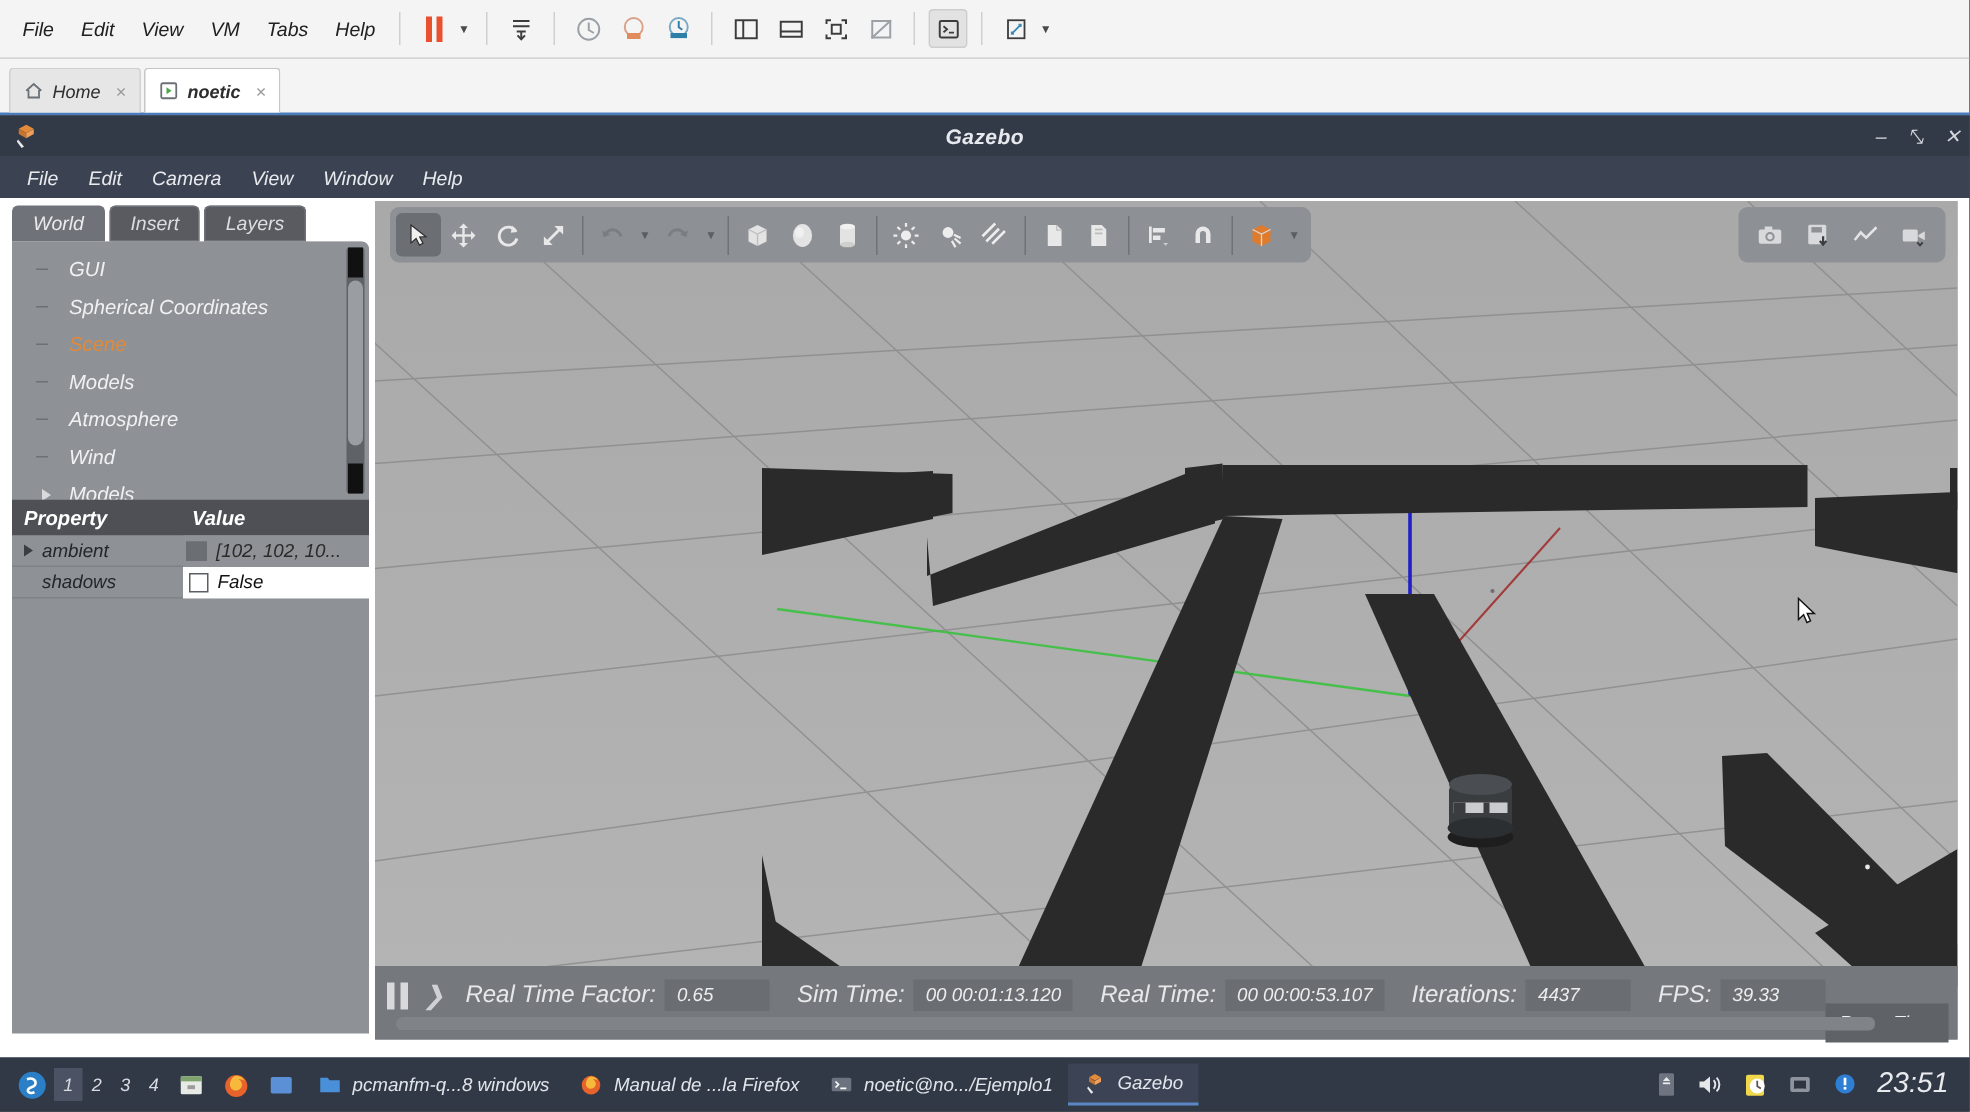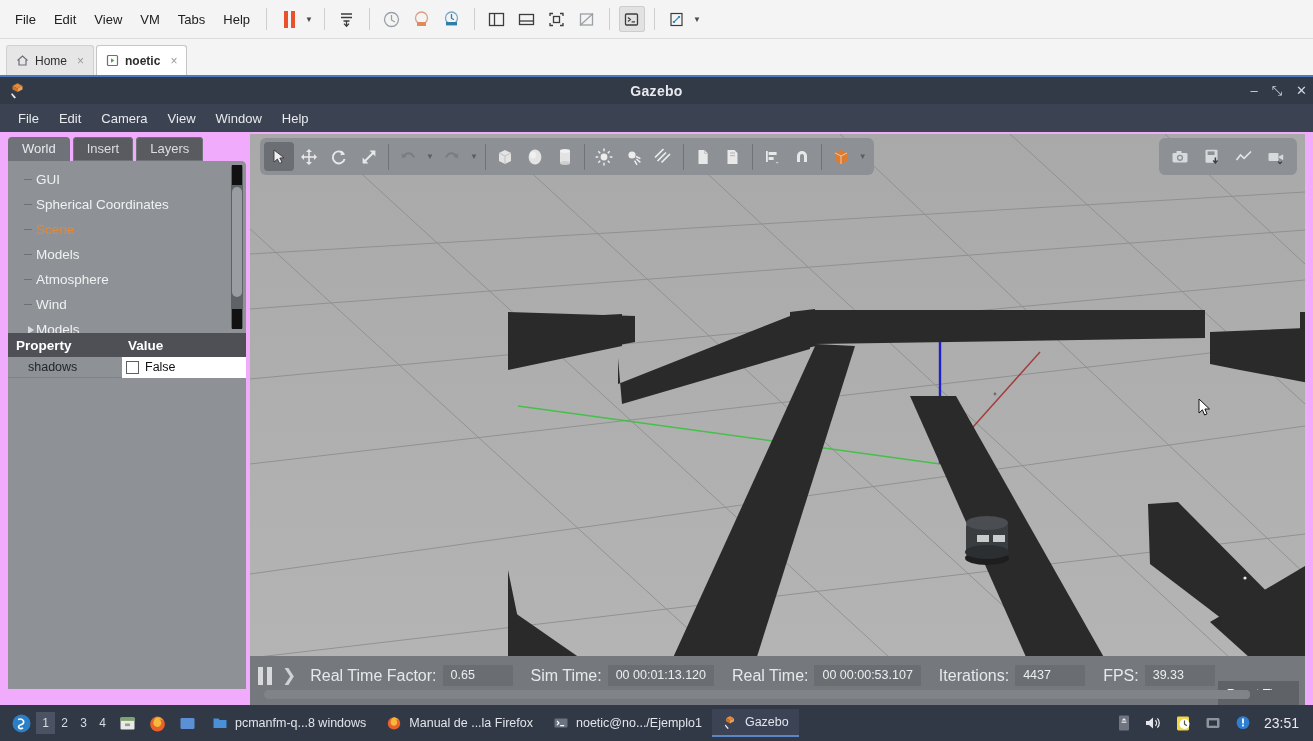--- a/index.html
+++ b/index.html
@@ -1,21 +1,21 @@
 <!DOCTYPE html>
 <html><head>
 <meta charset="utf-8">
 <style>
   * { box-sizing: border-box; margin: 0; padding: 0; }
   html, body {
     width: 1313px; height: 741px; overflow: hidden;
     font-family: "Liberation Sans", sans-serif;
     background: #2b2f3a;
   }
-  #root { position: relative; width: 1313px; height: 741px; }
+  #root { position: relative; width: 1313px; height: 741px; font-style: italic; }
 
   
   .vm-menubar {
     position: absolute; left: 0; top: 0; width: 1313px; height: 39px;
     background: #f4f4f4; border-bottom: 1px solid #dcdcdc;
     display: flex; align-items: center; padding-left: 6px;
   }
   .vm-menu-item {
     font-size: 13px; color: #202020; padding: 4px 9px; white-space: nowrap;
   }
@@ -52,39 +52,39 @@
   }
   .gz-title { font-size: 14px; font-weight: bold; color: #e7e9ee; letter-spacing: .3px; }
   .gz-winbtns { position: absolute; right: 6px; top: 0; height: 27px;
                 display: flex; align-items: center; gap: 14px; }
   .gz-winbtn { color: #d4d7de; font-size: 13px; line-height: 1; }
 
   .gz-menubar { height: 28px; background: #3b4252; display: flex;
                 align-items: center; padding-left: 8px; }
   .gz-menu-item { font-size: 13px; color: #e8eaee; padding: 3px 10px; }
 
-  .gz-body { position: relative; height: 573px; background: #f0abfc;
-             display: flex; padding: 2px 0 0 0; }
+  .gz-body { position: relative; height: 573px; background: #ffffff;
+             display: flex; padding: 2px 0 12px 0; }
 
   
   .gz-left { width: 250px; padding: 0 4px 0 8px; }
   .gz-tabs { display: flex; gap: 3px; height: 27px; align-items: flex-end; }
   .gz-tab {
     font-size: 13px; color: #e9eaec; background: #6f7278;
     border-radius: 4px 4px 0 0; padding: 4px 14px 5px 14px;
   }
   .gz-tab.inactive { background: #595b60; box-shadow: inset 0 0 0 1px #6f7278; color: #dcdde0; }
   .gz-panel { background: #8e9195; border-radius: 0 5px 0 0; height: 528px;
               position: relative; overflow: hidden; }
   .gz-tree { position: relative; height: 172px; background: #8e9195;
              padding: 6px 0 0 0; overflow: hidden; }
   .tree-row { position: relative; height: 25px; display: flex; align-items: center;
               padding-left: 12px; font-size: 13.5px; color: #f0f1f2; }
   .tree-row .tick { position: absolute; left: 16px; width: 8px; height: 1px; background: #6d7075; }
-  .tree-row .lbl { margin-left: 16px; }
+  .tree-row .lbl { margin-left: 26px; }
   .tree-row.selected .lbl { color: #e08a3c; }
   .tree-row .arrow { position: absolute; left: 20px; width: 0; height: 0;
       border-left: 6px solid #d9dadc; border-top: 4px solid transparent;
       border-bottom: 4px solid transparent; }
 
   .tree-scroll { position: absolute; right: 3px; top: 4px; width: 12px; height: 164px;
                  background: #5f6267; border-radius: 2px; }
   .tree-scroll .thumb { position: absolute; left: 1px; top: 22px; width: 10px;
                         height: 110px; background: #9a9da1; border-radius: 5px; }
   .tree-scroll .ar { position: absolute; left: 1px; width: 10px; height: 20px; background: #111; }
@@ -157,21 +157,21 @@
            justify-content: center; font-size: 12px; color: #d8dbe1; }
   .tb-ws.active { background: #4a5263; }
   .tb-launch { width: 26px; height: 26px; display: flex; align-items: center;
                justify-content: center; margin: 0 2px; }
   .tb-win { display: flex; align-items: center; gap: 7px; height: 28px;
             padding: 0 10px; font-size: 12.5px; color: #e2e5ea; max-width: 220px;
             white-space: nowrap; overflow: hidden; }
   .tb-win.active { background: #3b4354; border-bottom: 2px solid #5b86c4; }
   .tray { margin-left: auto; display: flex; align-items: center; gap: 12px;
           padding-right: 8px; }
-  .clock { font-size: 14px; color: #e8eaee; }
+  .clock { font-size: 19px; color: #e8eaee; }
   svg { display: block; }
 </style>
 </head>
 <body>
 
 <div id="root">
 
   <div class="vm-menubar">
     <div class="vm-menu-item">File</div>
     <div class="vm-menu-item">Edit</div>
@@ -368,20 +368,30 @@
               <div class="thumb"></div>
               <div class="ar bot"></div>
             </div>
           </div>
 
           <div class="prop-head">
             <div class="c1">Property</div>
             <div class="c2">Value</div>
           </div>
 
+          <div class="prop-row">
+            <div class="c1">
+              <span class="arrow"></span>
+              <span>ambient</span>
+            </div>
+            <div class="c2">
+              <span class="swatch" style="background:#6b6e72"></span>
+              <span>[102, 102, 10...</span>
+            </div>
+          </div>
 
 
           <div class="prop-row editing">
             <div class="c1">
               <span style="width:6px"></span>
               <span>shadows</span>
             </div>
             <div class="c2">
               <span class="chk"></span>
               <span>False</span>

